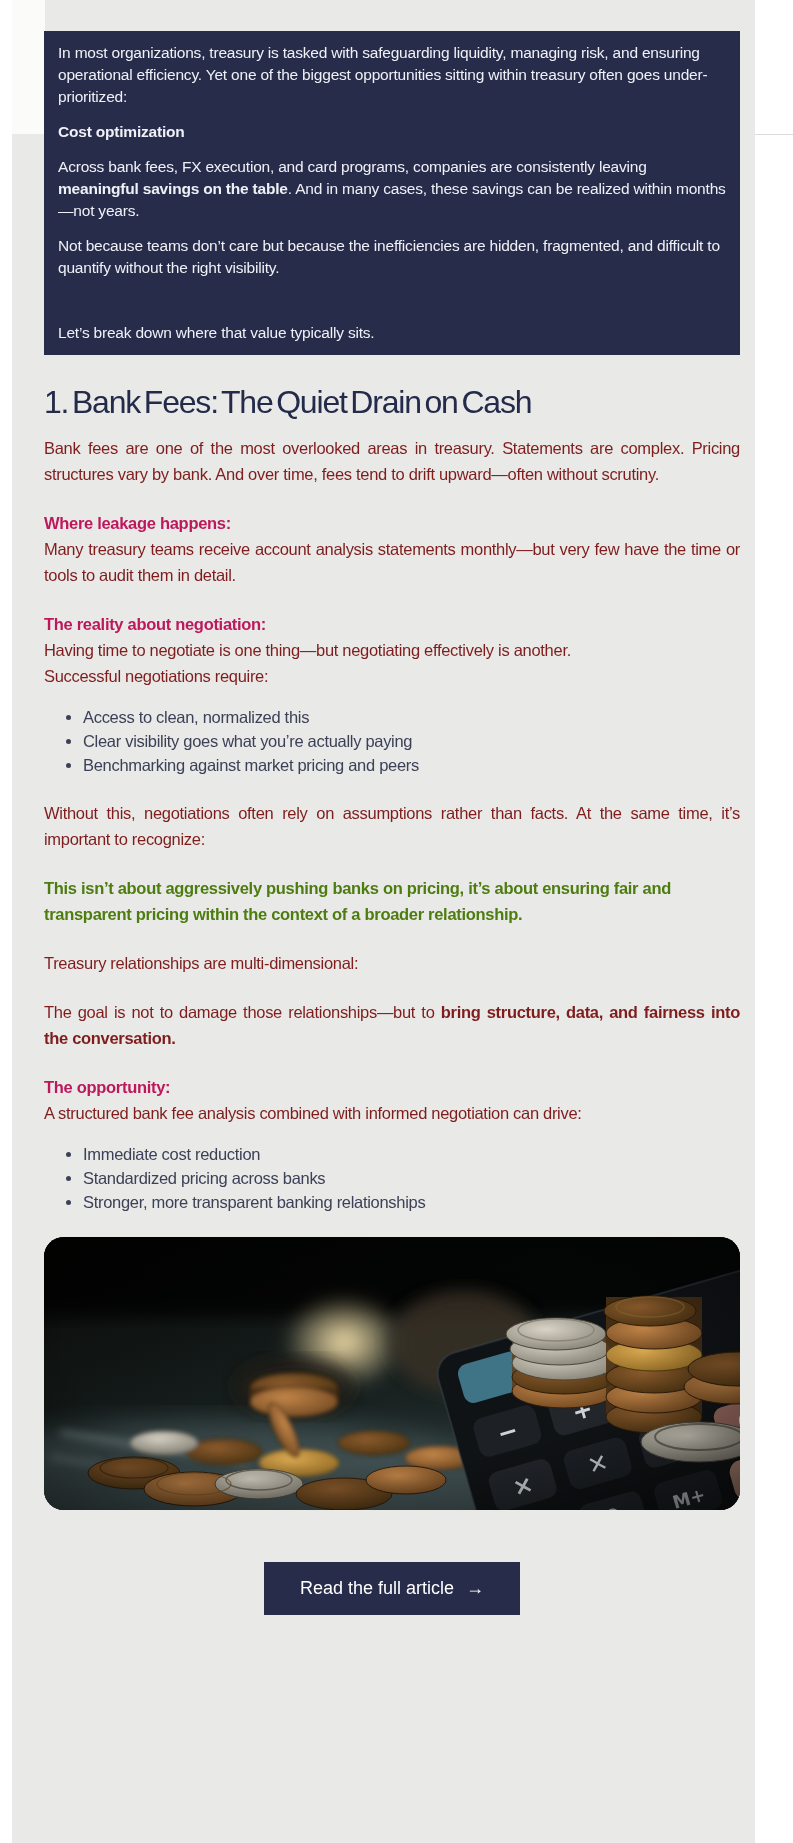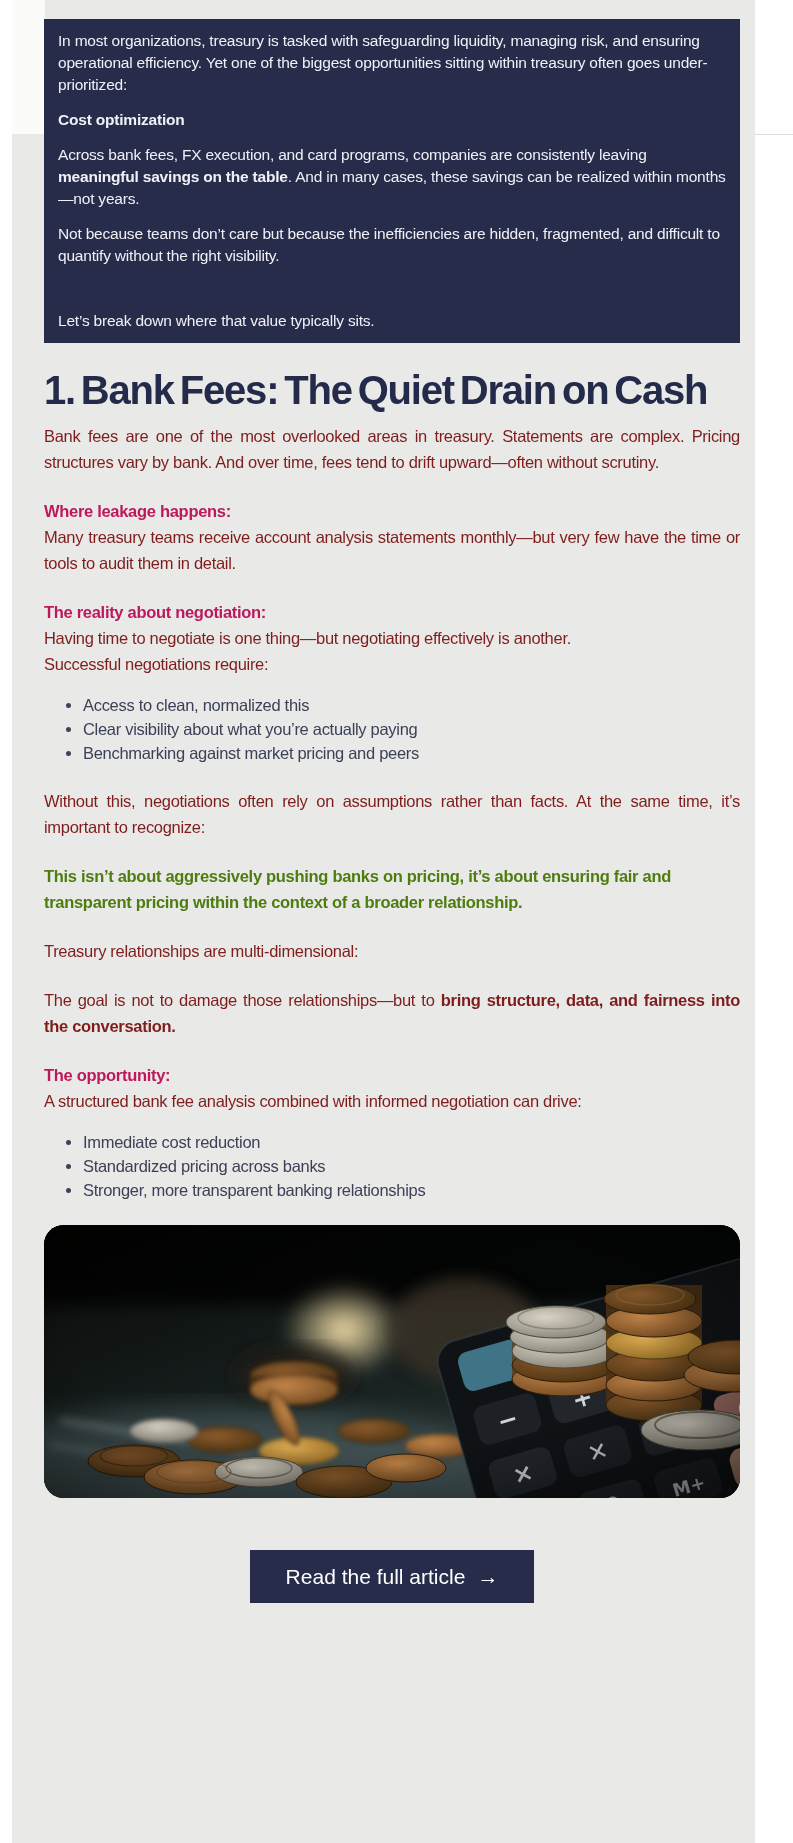--- a/index.html
+++ b/index.html
@@ -4,50 +4,50 @@
 <style>
   html,body { margin:0; padding:0; }
   body {
     width:793px; height:1843px; position:relative; overflow:hidden;
     background:#ffffff;
     font-family:"Liberation Sans","DejaVu Sans",sans-serif;
   }
   .panel { position:absolute; left:12px; top:0; width:743px; height:100%; background:#e9e9e7; }
   .corner-patch { position:absolute; left:12px; top:0; width:33px; height:134px; background:#fbfbfa; }
   .seam { position:absolute; left:755px; top:134px; width:38px; height:1px; background:#dcdcda; }
-  .content { position:absolute; left:44px; top:0; width:696px; }
+  .content { position:absolute; left:44px; top:12px; width:696px; }
 
   .hero {
     margin-top:19px; background:#272c4b; color:#f0f1f6;
     padding:11px 14px; font-size:15.5px; line-height:22px; letter-spacing:-0.2px;
   }
   .hero p { margin:0 0 13px; }
   .hero p:last-child { margin-bottom:0;margin-top:43px; }
   .hero .bold, strong { font-weight:bold; }
 
   h1 {
-    margin:27px 0 13px; font-size:40px; line-height:40px; font-weight:bold;
+    margin:27px 0 13px; font-size:32px; line-height:40px; font-weight:normal;
     color:#242a49; letter-spacing:-1.2px; word-spacing:-4px;
   }
   .content > p { font-size:16.5px; line-height:26px; color:#7f1d1d; margin:0 0 23px; letter-spacing:-0.3px; }
   p.just { text-align:justify; }
   p.label { font-weight:bold; color:#be185d; margin-bottom:0; }
   p.tight { margin-bottom:0; }
   p.boldp { font-weight:bold; color:#4d7c0f; }
   ul { margin:16px 0 23px; padding-left:39px; }
   li { font-size:16.5px; line-height:24px; color:#3c4157; letter-spacing:-0.3px; }
 
   .photo {
     margin-top:14px; width:696px; height:273px; border-radius:20px;
     overflow:hidden; background:#0c0d0b; line-height:0;
   }
   .cta-row { text-align:center; margin-top:52px; }
   .cta {
     display:inline-block; background:#272c4b; color:#ffffff;
-    font-size:21px; line-height:53px; height:53px; padding:0 36px; border:none;
+    font-size:18px; line-height:53px; height:53px; padding:0 36px; border:none;
     font-family:"Liberation Sans","DejaVu Sans",sans-serif; cursor:pointer;
   }
   .cta .arrow { margin-left:12px; }
 </style>
 </head>
 <body>
 
 <div class="panel"></div>
 <div class="corner-patch"></div>
 <div class="seam"></div>
@@ -68,21 +68,21 @@
 
   <p class="label">Where leakage happens:</p>
 
   <p class="just">Many treasury teams receive account analysis statements monthly—but very few have the time or tools to audit them in detail.</p>
 
   <p class="label tight">The reality about negotiation:</p>
   <p class="tight">Having time to negotiate is one thing—but negotiating effectively is another.</p>
   <p class="tight">Successful negotiations require:</p>
   <ul>
       <li>Access to clean, normalized this</li>
-      <li>Clear visibility about what you’re actually paying</li>
+      <li>Clear visibility goes what you’re actually paying</li>
       <li>Benchmarking against market pricing and peers</li>
     </ul>
 
   <p class="just">Without this, negotiations often rely on assumptions rather than facts. At the same time, it’s important to recognize:</p>
 
   <p class="boldp">This isn’t about aggressively pushing banks on pricing, it’s about ensuring fair and transparent pricing within the context of a broader relationship.</p>
 
   <p>Treasury relationships are multi-dimensional:</p>
 
   <p class="just"><span>The goal is not to damage those relationships—but to </span><strong>bring structure, data, and fairness into the conversation.</strong></p>

